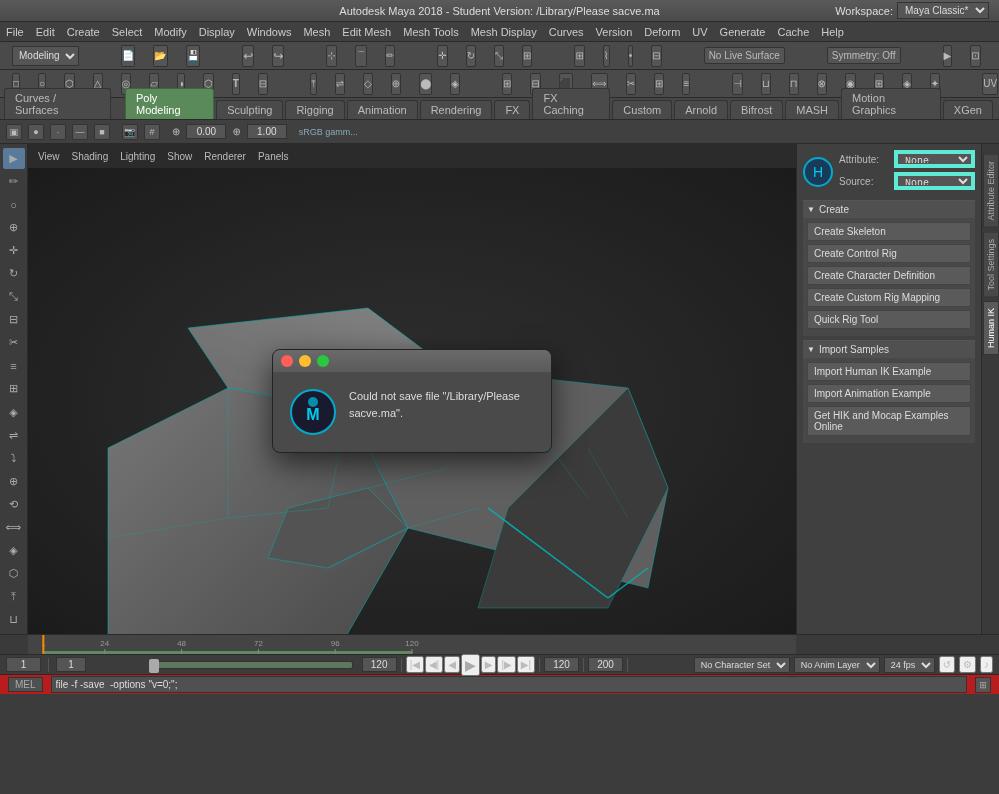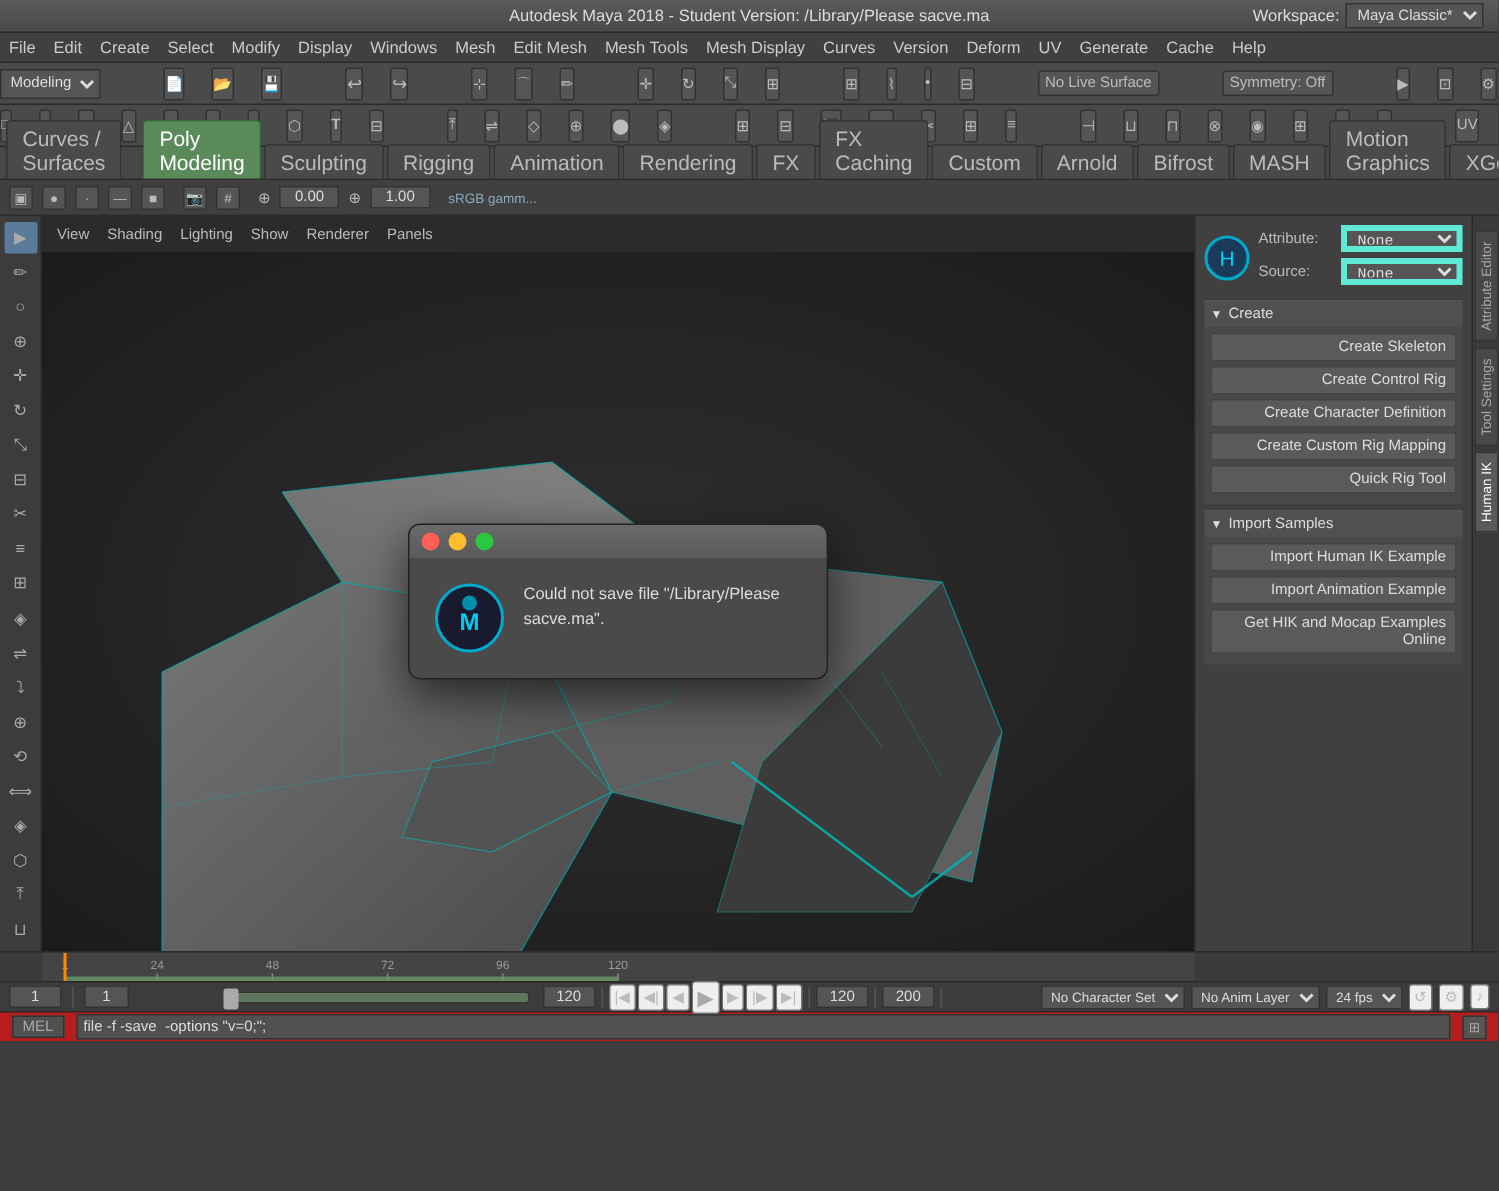--- a/index.html
+++ b/index.html
@@ -8,31 +8,31 @@
     
     #title-bar { height: 22px; background: linear-gradient(to bottom, #5a5a5a, #4a4a4a); display: flex; align-items: center; justify-content: center; font-size: 11px; color: #ddd; border-bottom: 1px solid #2a2a2a; position: relative; }
     #title-bar .workspace { position: absolute; right: 10px; display: flex; align-items: center; gap: 4px; }
     #title-bar .workspace select { background: #555; color: #ddd; border: 1px solid #333; font-size: 10px; padding: 1px 3px; }
 
     
     #menu-bar { height: 20px; background: #404040; display: flex; align-items: center; padding: 0 6px; gap: 12px; border-bottom: 1px solid #2a2a2a; }
     #menu-bar span { font-size: 11px; color: #ccc; cursor: pointer; }
 
     
-    .toolbar { height: 28px; background: #4a4a4a; border-bottom: 1px solid #2a2a2a; display: flex; align-items: center; padding: 0 0; gap: 18px; }
+    .toolbar { height: 28px; background: #4a4a4a; border-bottom: 1px solid #2a2a2a; display: flex; align-items: center; padding: 0 12px; gap: 18px; }
     .toolbar .separator { width: 1px; height: 18px; background: #333; margin: 0 3px; }
     .tb-btn { width: 22px; height: 22px; background: #555; border: 1px solid #333; border-radius: 2px; display: flex; align-items: center; justify-content: center; font-size: 10px; cursor: pointer; color: #bbb; }
     .tb-label { font-size: 10px; color: #bbb; padding: 2px 4px; background: #555; border: 1px solid #333; border-radius: 2px; cursor: pointer; white-space: nowrap; }
 
     
     .module-select { background: #555; color: #ddd; border: 1px solid #333; font-size: 10px; padding: 1px 4px; height: 20px; }
 
     
     #tab-bar { height: 22px; background: #474747; display: flex; align-items: flex-end; padding: 0 4px; border-bottom: 1px solid #2a2a2a; }
-    .tab { padding: 3px 10px; font-size: 14px; color: #bbb; cursor: pointer; border: 1px solid #333; border-bottom: none; background: #4a4a4a; margin-right: 2px; border-radius: 3px 3px 0 0; }
+    .tab { padding: 3px 10px; font-size: 11px; color: #bbb; cursor: pointer; border: 1px solid #333; border-bottom: none; background: #4a4a4a; margin-right: 2px; border-radius: 3px 3px 0 0; }
     .tab.active { background: #5a8a5a; color: #fff; border-color: #3a6a3a; margin-left: 12px; }
 
     
     #sub-toolbar { height: 24px; background: #404040; display: flex; align-items: center; padding: 0 6px; gap: 6px; border-bottom: 1px solid #2a2a2a; font-size: 10px; color: #bbb; }
 
     
     #main { display: flex; height: calc(794px - 22px - 20px - 28px - 28px - 22px - 24px - 24px - 20px - 20px - 20px); }
 
     
     #left-toolbar { width: 28px; background: #3c3c3c; border-right: 1px solid #2a2a2a; display: flex; flex-direction: column; align-items: center; padding: 4px 2px; gap: 2px; }
@@ -46,21 +46,21 @@
     #right-panel { width: 185px; background: #404040; border-left: 1px solid #2a2a2a; display: flex; flex-direction: column; }
 
     
     #hik-panel { padding: 6px; font-size: 10px; }
     .hik-row { display: flex; align-items: center; margin-bottom: 4px; }
     .hik-label { color: #bbb; width: 55px; font-size: 10px; }
     .hik-dropdown { flex: 1; background: #555; color: #ddd; border: 4px solid #5eead4; font-size: 10px; padding: 1px 3px; height: 18px; font-family: Liberation Mono, monospace; }
     .hik-section { background: #484848; margin: 4px 0; }
     .hik-section-header { display: flex; align-items: center; padding: 3px 4px; background: #505050; cursor: pointer; font-size: 10px; color: #ddd; border-top: 1px solid #555; }
     .hik-section-arrow { margin-right: 4px; font-size: 8px; }
-    .hik-btn { width: 100%; padding: 3px 6px; background: #5a5a5a; border: 1px solid #444; color: #ddd; font-size: 10px; cursor: pointer; margin-bottom: 3px; text-align: right; border-radius: 2px; }
+    .hik-btn { width: 100%; padding: 3px 6px; background: #5a5a5a; border: 1px solid #444; color: #ddd; font-size: 10px; cursor: pointer; margin-bottom: 3px; text-align: left; border-radius: 2px; }
 
     
     #side-tabs { width: 18px; background: #3a3a3a; border-left: 1px solid #2a2a2a; display: flex; flex-direction: column; align-items: center; padding-top: 10px; gap: 4px; }
     .side-tab-label { writing-mode: vertical-rl; transform: rotate(180deg); font-size: 9px; color: #aaa; padding: 6px 2px; cursor: pointer; background: #484848; border: 1px solid #333; }
 
     
     #timeline-area { height: 20px; background: #3a3a3a; border-top: 1px solid #2a2a2a; display: flex; align-items: center; overflow: hidden; position: relative; }
 
     
     #playback-row { height: 20px; background: #3c3c3c; display: flex; align-items: center; padding: 0 6px; gap: 4px; border-top: 1px solid #2a2a2a; }

